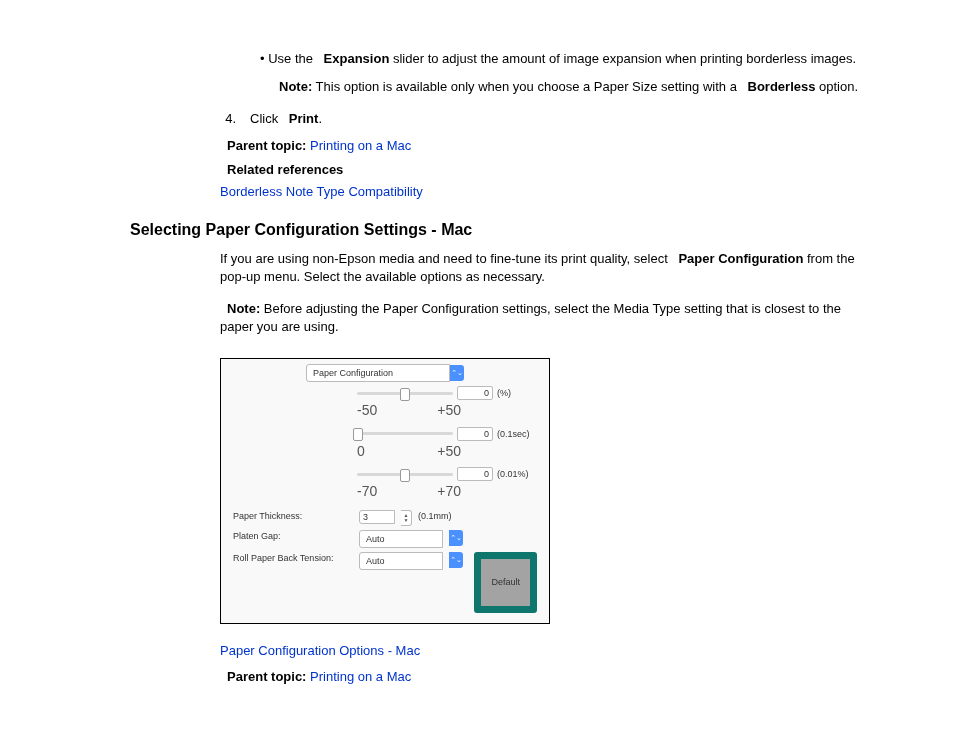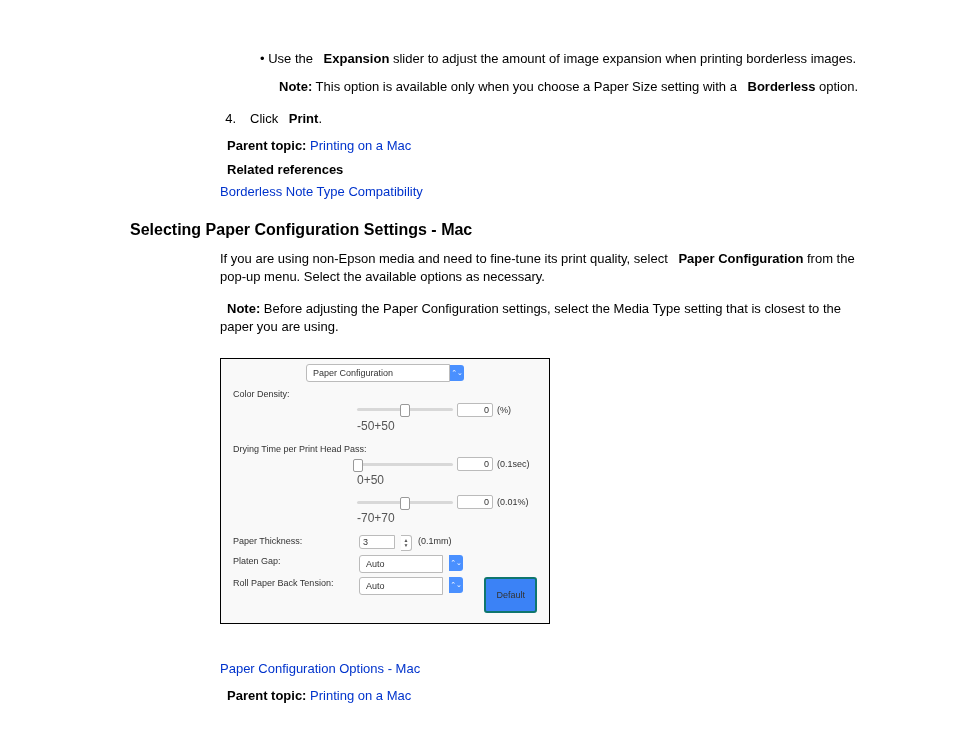--- a/index.html
+++ b/index.html
@@ -124,21 +124,22 @@
     width:28px;
     height:12px;
     text-align:right;
     padding:0 3px;
     border-radius:2px;
     font-size:9px;
   }
   .unit { width:40px; font-size:9px; }
   .range-row {
     display:flex;
-    font-size:12px;
+    justify-content:space-between;
+    font-size:14px;
     color:#555;
     padding-right: 76px;
     margin-top:1px;
   }
   .small-sel-row {
     display:flex;
     padding:2px 12px;
     gap:6px;
   }
   .small-input {
@@ -146,24 +147,24 @@
     border:1px solid #bbb;
     width:28px;
     height:12px;
     padding:0 3px;
     border-radius:3px 0 0 3px;
     text-align:left;
     display:flex;
     align-items:center;
   }
   .default-btn {
-    background:#3b82f6;
-    border:2px solid #0f766e;
+    background:#a3a3a3;
+    border:7px solid #0f766e;
     border-radius:3px;
-    padding:10px 10px;
+    padding:17px 10px;
     font-size:9px;
     margin-left:auto;
   }
   .wide-select .dlg-select { min-width:70px; }
 </style>
 </head>
 <body>
 
 <div class="indent2">
   <ul class="bullet">
@@ -203,40 +204,34 @@
 </div>
 
 <div class="dialog-wrap">
   <div class="dlg-top">
     <div class="dlg-select full">
       <span>Paper Configuration</span>
     </div>
     <div class="blue-arrow">⌃⌄</div>
   </div>
 
-  <div class="dlg-row">
-      <div class="dlg-label">Color Density:</div>
-    </div>
   <div class="slider-block">
     <div class="slider-line">
       <div class="slider-track">
         <div class="slider-thumb" style="left:50%;"></div>
       </div>
       <div class="num-box">0</div>
       <div class="unit">(%)</div>
     </div>
     <div class="range-row">
       <span>-50</span>
       <span>+50</span>
     </div>
   </div>
 
-  <div class="dlg-row">
-      <div class="dlg-label" style="width:auto;">Drying Time per Print Head Pass:</div>
-    </div>
   <div class="slider-block">
     <div class="slider-line">
       <div class="slider-track">
         <div class="slider-thumb" style="left:1%;"></div>
       </div>
       <div class="num-box">0</div>
       <div class="unit">(0.1sec)</div>
     </div>
     <div class="range-row">
       <span>0</span>
@@ -280,17 +275,17 @@
   <div class="small-sel-row wide-select">
     <div class="dlg-label">Roll Paper Back Tension:</div>
     <div class="dlg-select">
         <span>Auto</span>
       </div>
     <div class="blue-arrow">⌃⌄</div>
     <div class="default-btn">Default</div>
   </div>
 </div>
 
-<div class="indent1 link" style="margin-top:36px; margin-bottom:8px;">Paper Configuration Options - Mac</div>
+<div class="indent1 link" style="margin-top:18px; margin-bottom:8px;">Paper Configuration Options - Mac</div>
 <div class="indent1">
   <span class="bold">Parent topic:</span>
   <span class="link">Printing on a Mac</span>
 </div>
 
 </body></html>

